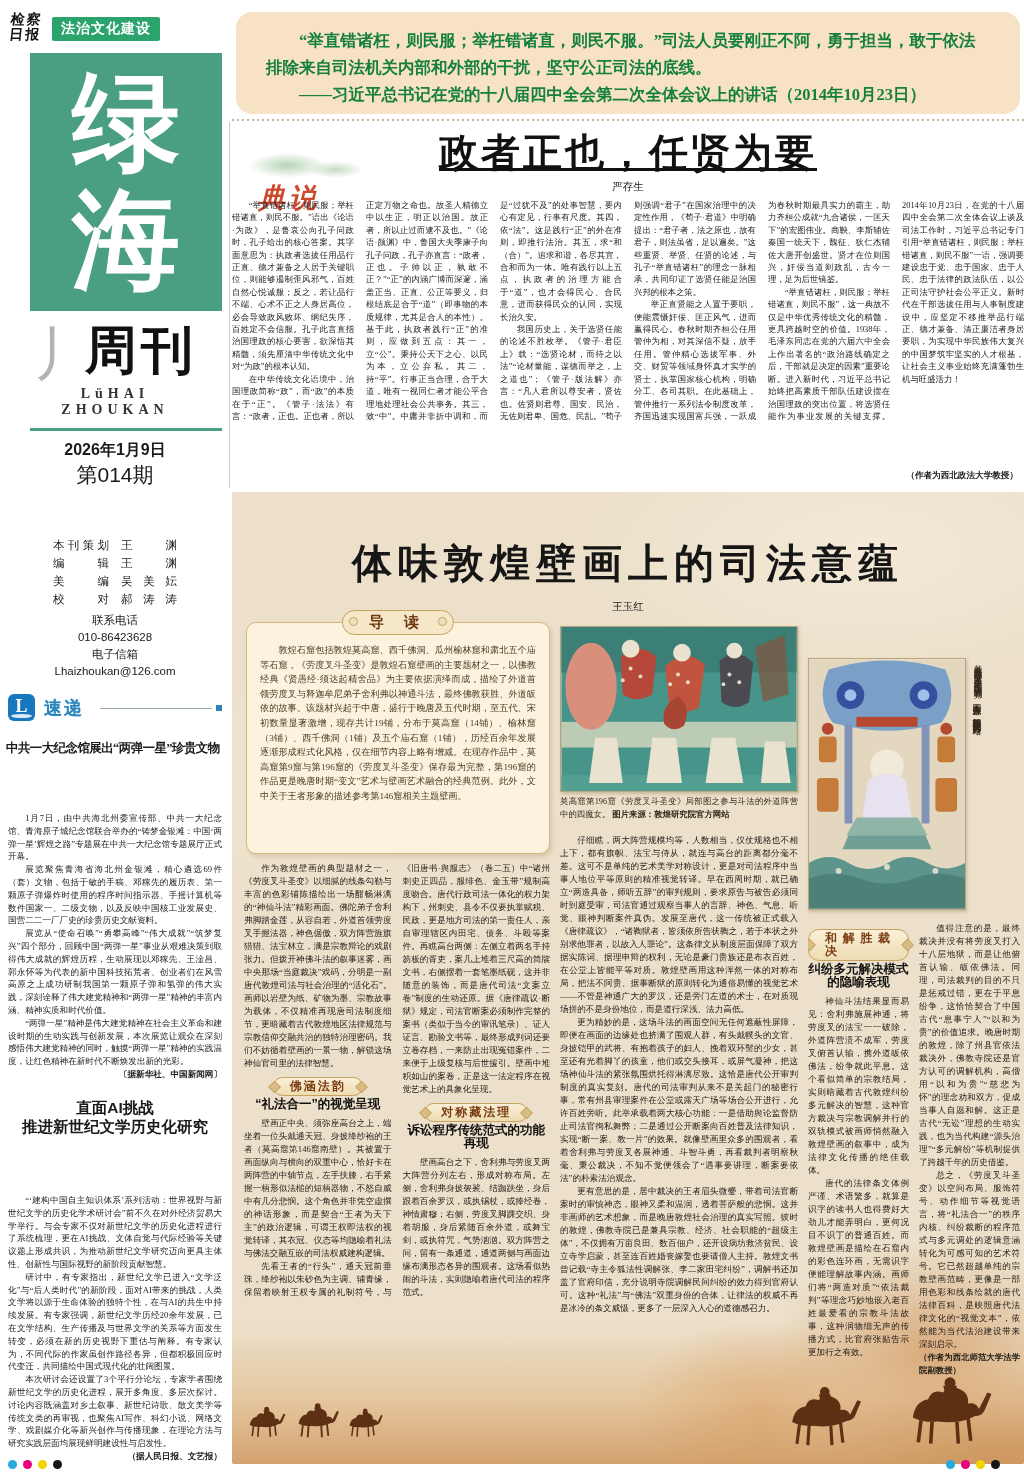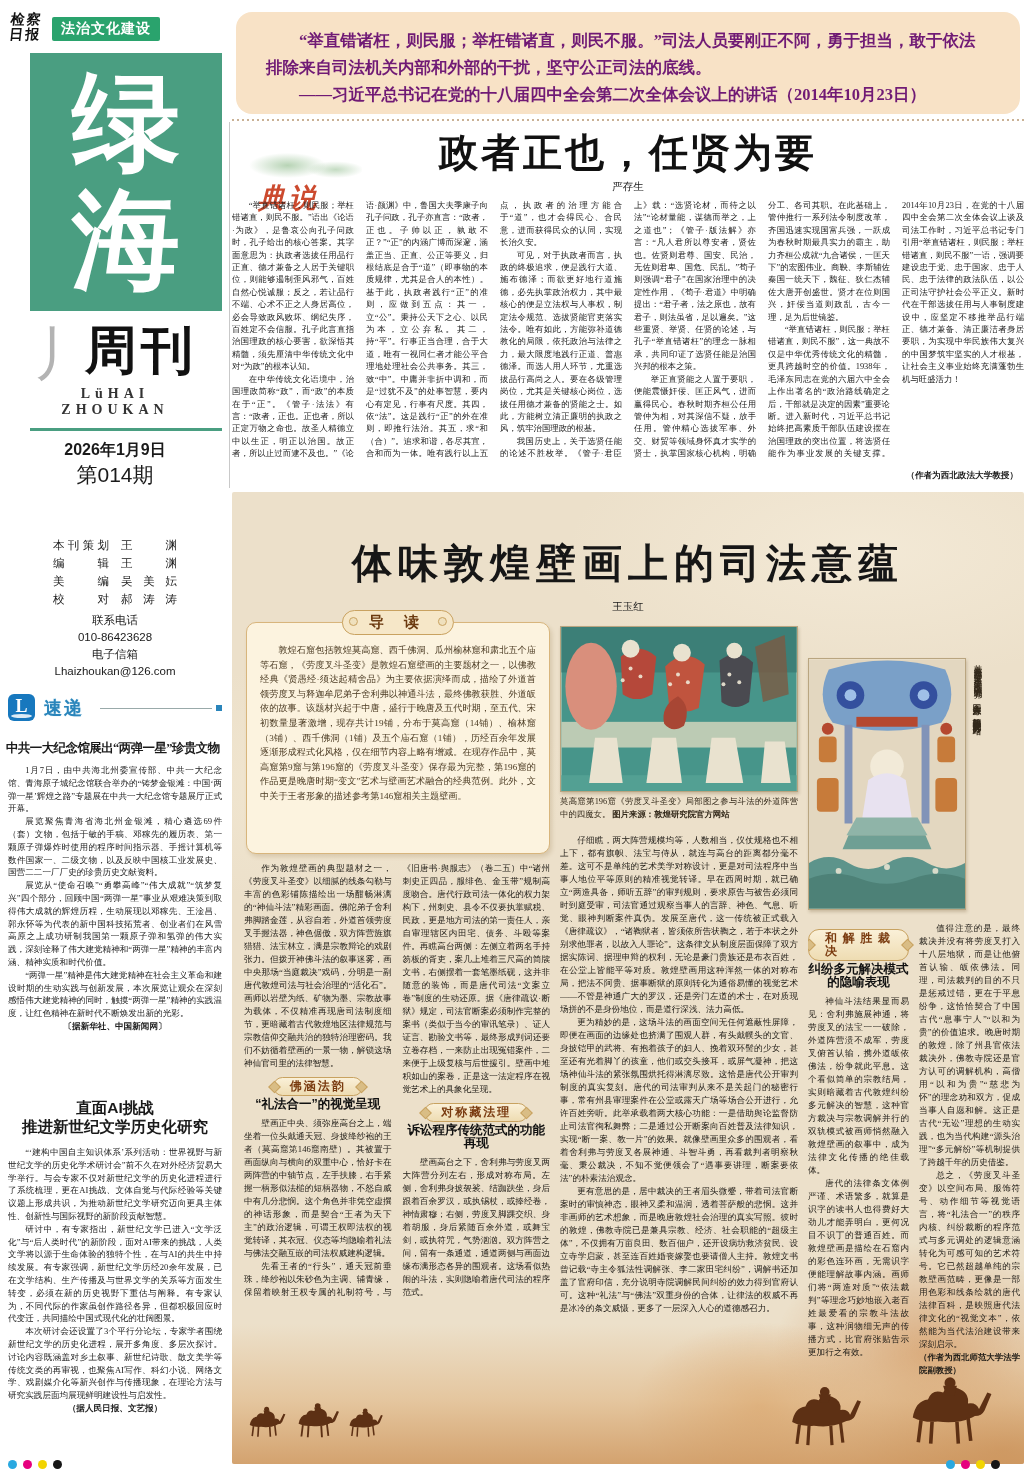--- a/index.html
+++ b/index.html
@@ -34,47 +34,47 @@
     border-radius:6px; color:#fff; font-weight:bold; font-size:18px; text-align:center; line-height:25px;
     font-family:"Liberation Serif",serif; }
   .express .licon i { position:absolute; left:3px; bottom:3px; width:21px; height:4px; border-radius:50%;
     background:rgba(255,255,255,.85); font-style:normal; }
   .express .sd { position:absolute; left:36px; top:2px; font-weight:bold; font-size:18px; color:#2a85bb;
     letter-spacing:2px; text-shadow:0 0 1px #9fd0e8; }
   .express .line { position:absolute; left:92px; top:14px; width:112px; height:1px; background:#9aa; }
   .express .sq { position:absolute; right:0; top:11px; width:6px; height:6px; background:#2a85bb; }
   .n1-title { position:absolute; left:6px; top:740px; width:220px; font-family:"Liberation Serif",serif;
     font-weight:bold; font-size:12.5px; letter-spacing:-0.6px; white-space:nowrap; }
-  .sbody { font-family:"Liberation Serif",serif; font-size:8.6px; line-height:12.8px; text-align:justify; color:#222; }
+  .sbody { font-family:"Liberation Serif",serif; font-size:8.6px; line-height:12.8px; text-align:justify; color:#222;margin-top:48px; }
   .sbody p { text-indent:2em; }
   .n1-body { position:absolute; left:8px; top:764px; width:214px; height:330px; overflow:hidden; }
-  .credit { text-align:center; font-weight:bold; text-indent:0 !important; }
+  .credit { text-align:right; font-weight:bold; text-indent:0 !important; }
   .n2-title { position:absolute; left:0; top:1098px; width:230px; text-align:center; font-weight:bold;
     font-size:15.5px; line-height:19px; }
   .n2-body { position:absolute; left:8px; top:1146px; width:214px; height:316px; overflow:hidden; }
   .regmarks { position:absolute; display:flex; gap:6px; }
   .regmarks b { width:9px; height:9px; border-radius:50%; display:block; }
   
   #main { position:absolute; left:232px; top:0; width:792px; height:1473px; }
   .vdiv { position:absolute; left:-3px; top:122px; width:1px; height:366px; background:#c9c9c9; }
   .banner { position:absolute; left:4px; top:12px; width:784px; height:102px; background:#f8e2c6;
     border-radius:16px; padding:15px 30px 0 30px; font-family:"Liberation Serif",serif; font-weight:bold;
-    font-size:16.5px; line-height:27px; color:#701a75; }
+    font-size:16.5px; line-height:27px; color:#15803d; }
   .banner p { text-indent:2em; }
   .dotline { position:absolute; left:0; top:119px; width:792px; height:2px;
     background:repeating-linear-gradient(90deg,#cdb folder 0, #c9b195 0 2px, transparent 2px 5px); 
     background:repeating-linear-gradient(90deg,#c9b195 0 2px, transparent 2px 5px); }
   .a1head { position:absolute; left:0; top:124px; width:792px; height:74px; }
   .dianshuo { position:absolute; left:10px; top:4px; width:120px; height:52px;
     background:radial-gradient(ellipse 55px 18px at 38% 72%, rgba(124,176,120,.55), rgba(124,176,120,0) 70%),
                radial-gradient(ellipse 40px 12px at 78% 80%, rgba(124,176,120,.45), rgba(124,176,120,0) 70%); }
   .dianshuo span { position:absolute; left:16px; top:4px; font-family:"Liberation Serif",serif; font-style:italic;
     font-weight:bold; font-size:27px; letter-spacing:4px; color:#cc4a2e;margin-top:48px; }
   .a1-title { position:absolute; left:0; top:2px; width:792px; text-align:center; font-weight:bold;
-    font-size:39px; letter-spacing:3px; color:#111; }
+    font-size:39px; letter-spacing:3px; color:#111;text-decoration:underline; }
   .a1-byline { position:absolute; left:0; top:56px; width:792px; text-align:center; font-size:10.5px; color:#222; }
   .a1body { position:absolute; left:0; top:200px; width:792px; height:284px; overflow:hidden;
     column-count:6; column-gap:12px; font-family:"Liberation Serif",serif; font-size:8.4px;
     line-height:12.4px; text-align:justify; color:#222; }
   .a1body p { text-indent:2em; }
   .a1footer { position:absolute; right:6px; top:470px; font-weight:bold; font-size:8.6px;
     font-family:"Liberation Serif",serif; background:#fff; }
   
   .a2 { position:absolute; left:0; top:492px; width:792px; height:972px; border-radius:2px; overflow:hidden;
     background:radial-gradient(ellipse 500px 220px at 80% 6%, #f3e9d6, rgba(243,233,214,0) 60%),
@@ -204,21 +204,20 @@
     <div class="dianshuo">
       <span>典说</span>
     </div>
     <div class="a1-title">政者正也，任贤为要</div>
     <div class="a1-byline">严存生</div>
   </div>
 
   <div class="a1body">
     <p>“举直错诸枉，则民服；举枉错诸直，则民不服。”语出《论语·为政》，是鲁哀公向孔子问政时，孔子给出的核心答案。其字面意思为：执政者选拔任用品行正直、德才兼备之人居于关键职位，则能够遏制歪风邪气，百姓自然心悦诚服；反之，若让品行不端、心术不正之人身居高位，必会导致政风败坏、纲纪失序，百姓定不会信服。孔子此言直指治国理政的核心要害，欲深悟其精髓，须先厘清中华传统文化中对“为政”的根本认知。</p>
     <p>在中华传统文化语境中，治国理政简称“政”，而“政”的本质在于“正”。《管子·法法》有言：“政者，正也。正也者，所以正定万物之命也。故圣人精德立中以生正，明正以治国。故正者，所以止过而逮不及也。”《论语·颜渊》中，鲁国大夫季康子向孔子问政，孔子亦直言：“政者，正也。子帅以正，孰敢不正？”“正”的内涵广博而深邃，涵盖正当、正直、公正等要义，归根结底是合于“道”（即事物的本质规律，尤其是合人的本性）。基于此，执政者践行“正”的准则，应做到五点：其一，立“公”。秉持公天下之心、以民为本，立公弃私。其二，持“平”。行事正当合理，合于大道，唯有一视同仁者才能公平合理地处理社会公共事务。其三，致“中”。中庸并非折中调和，而是“过犹不及”的处事智慧，要内心有定见，行事有尺度。其四，依“法”。这是践行“正”的外在准则，即推行法治。其五，求“和（合）”。追求和谐，各尽其宜，合和而为一体。唯有践行以上五点，执政者的治理方能合于“道”，也才会得民心、合民意，进而获得民众的认同，实现长治久安。</p>
-    <p>可见，对于执政者而言，执政的终极追求，便是践行大道、施布德泽；而欲更好地行道施德，必先执掌政治权力，其中最核心的便是立法权与人事权，制定法令规范、选拔贤能官吏落实法令。唯有如此，方能弥补道德教化的局限，依托政治与法律之力，最大限度地践行正道、普惠德泽。而选人用人环节，尤重选拔品行高尚之人。要在各级管理岗位，尤其是关键核心岗位，选拔任用德才兼备的贤能之士。如此，方能树立清正廉明的执政之风，筑牢治国理政的根基。</p>
     <p>我国历史上，关于选贤任能的论述不胜枚举。《管子·君臣上》载：“选贤论材，而待之以法”“论材量能，谋德而举之，上之道也”；《管子·版法解》亦言：“凡人君所以尊安者，贤佐也。佐贤则君尊、国安、民治，无佐则君卑、国危、民乱。”荀子则强调“君子”在国家治理中的决定性作用，《荀子·君道》中明确提出：“君子者，法之原也，故有君子，则法虽省，足以遍矣。”这些重贤、举贤、任贤的论述，与孔子“举直错诸枉”的理念一脉相承，共同印证了选贤任能是治国兴邦的根本之策。</p>
     <p>举正直贤能之人置于要职，便能震慑奸佞、匡正风气，进而赢得民心。春秋时期齐桓公任用管仲为相，对其深信不疑，放手任用。管仲精心选拔军事、外交、财贸等领域身怀真才实学的贤士，执掌国家核心机构，明确分工、各司其职。在此基础上，管仲推行一系列法令制度改革，齐国迅速实现国富兵强，一跃成为春秋时期最具实力的霸主，助力齐桓公成就“九合诸侯，一匡天下”的宏图伟业。商鞅、李斯辅佐秦国一统天下，魏征、狄仁杰辅佐大唐开创盛世。贤才在位则国兴，奸佞当道则政乱，古今一理，足为后世镜鉴。</p>
     <p>“举直错诸枉，则民服；举枉错诸直，则民不服”，这一典故不仅是中华优秀传统文化的精髓，更具跨越时空的价值。1938年，毛泽东同志在党的六届六中全会上作出著名的“政治路线确定之后，干部就是决定的因素”重要论断。进入新时代，习近平总书记始终把高素质干部队伍建设摆在治国理政的突出位置，将选贤任能作为事业发展的关键支撑。2014年10月23日，在党的十八届四中全会第二次全体会议上谈及司法工作时，习近平总书记专门引用“举直错诸枉，则民服；举枉错诸直，则民不服”一语，强调要建设忠于党、忠于国家、忠于人民、忠于法律的政法队伍，以公正司法守护社会公平正义。新时代在干部选拔任用与人事制度建设中，应坚定不移推举品行端正、德才兼备、清正廉洁者身居要职，为实现中华民族伟大复兴的中国梦筑牢坚实的人才根基，让社会主义事业始终充满蓬勃生机与旺盛活力！</p>
   </div>
   <div class="a1footer">（作者为西北政法大学教授）</div>
 
   <div class="a2">
     <div class="rocks"></div>
     <div class="desert"></div>
 

